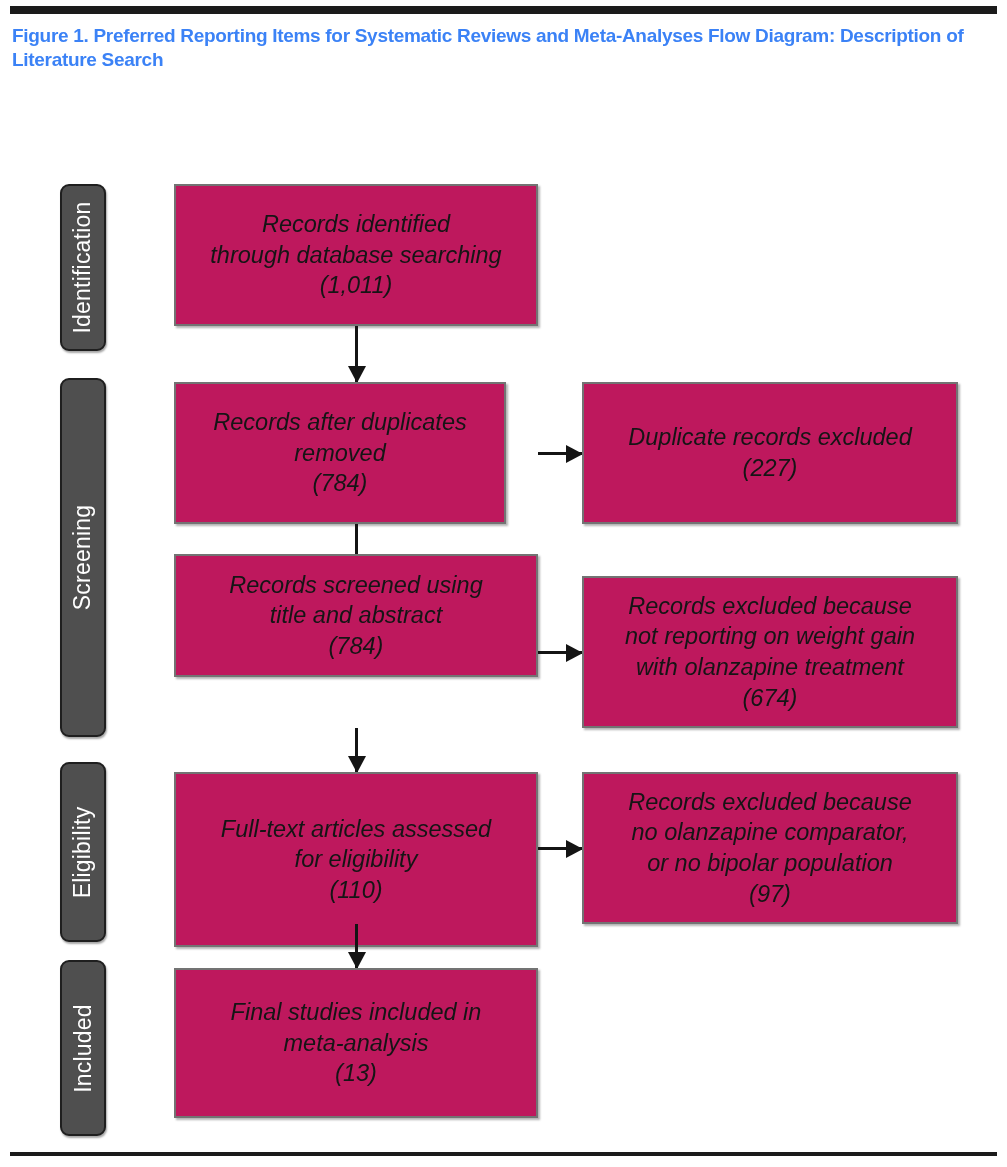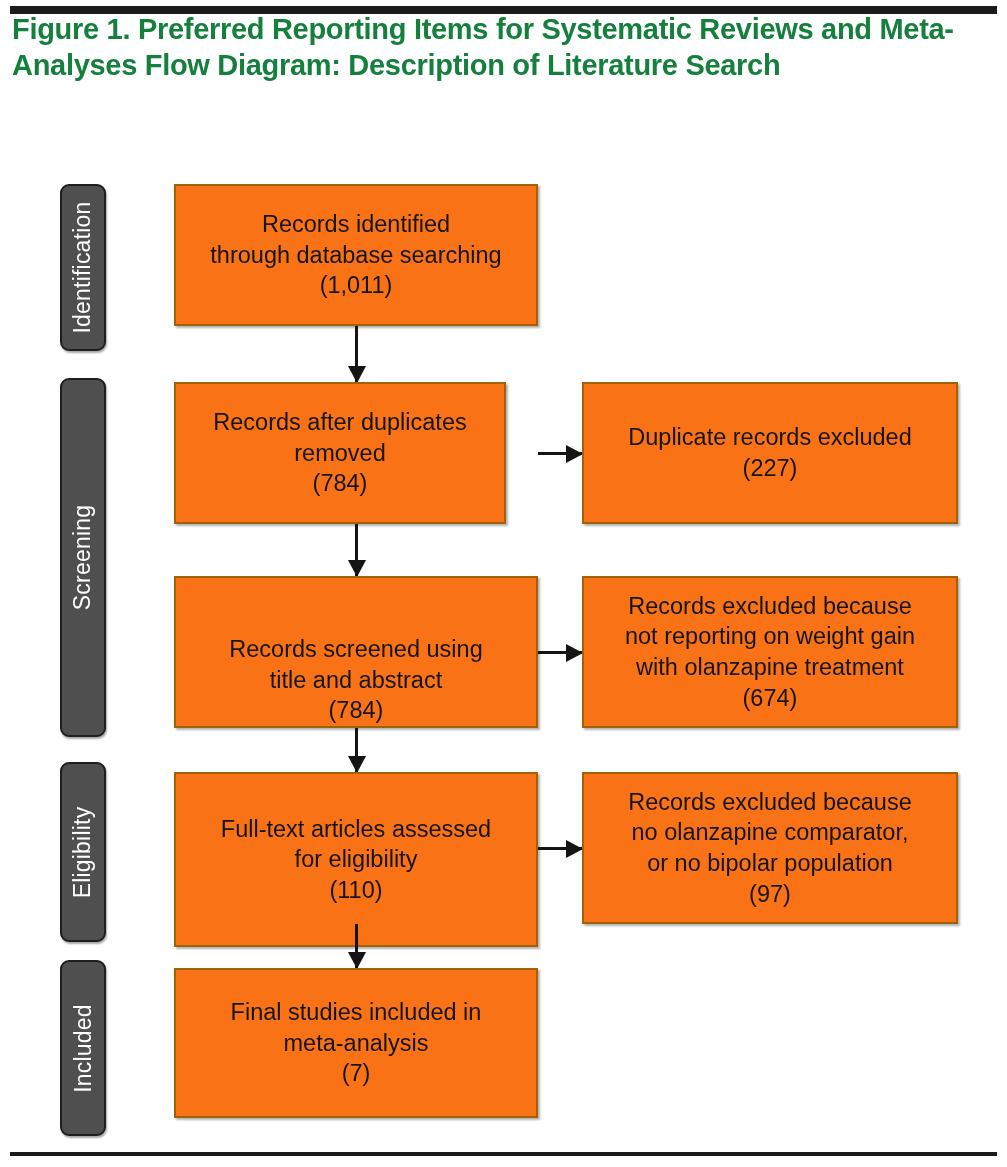--- a/index.html
+++ b/index.html
@@ -34,27 +34,27 @@
     top: 1152px;
     width: 987px;
     height: 4px;
     background: #1b1b1b;
   }
 
   
   .fig-title {
     position: absolute;
     left: 12px;
-    top: 12px;
+    top: 24px;
     width: 960px;
-    font-size: 29px;
+    font-size: 19px;
     font-weight: bold;
     line-height: 1.24;
     letter-spacing: -0.3px;
-    color: #15803d;
+    color: #3b82f6;
   }
 
   
   .stage-tab {
     position: absolute;
     left: 60px;
     width: 42px;
     background: #4f4f4f;
     border: 2px solid #1f1f1f;
     border-radius: 9px;
@@ -69,27 +69,28 @@
     font-size: 23px;
     line-height: 1;
     white-space: nowrap;
     transform: rotate(-90deg);
     letter-spacing: 0.2px;
   }
 
   
   .flow-box {
     position: absolute;
-    background: #f97316;
-    border: 2px solid #a16207;
+    background: #be185d;
+    border: 2px solid #737373;
     box-shadow: 2px 2px 2px rgba(0,0,0,0.30);
     display: flex;
     align-items: center;
     justify-content: center;
     box-sizing: border-box;
+    font-style: italic;
   }
   .flow-box .box-text {
     text-align: center;
     font-size: 23.5px;
     line-height: 1.30;
     color: #151515;
     padding: 0 8px;
     white-space: pre-line;
   }
 
@@ -174,21 +175,21 @@
 
   <div class="flow-box" style="left:582px; top:382px; width:376px; height:142px;">
     <span class="box-text">Duplicate records excluded
 (227)</span>
   </div>
 
   <div class="conn-v" style="left:355px; top:524px; height:52px;">
     <span class="arrow-head"></span>
   </div>
 
-  <div class="flow-box" style="left:174px; top:576px; width:364px; height:152px;align-items:flex-end;">
+  <div class="flow-box" style="left:174px; top:554px; width:364px; height:123px;">
     <span class="box-text">Records screened using
 title and abstract
 (784)</span>
   </div>
 
   <div class="conn-h" style="left:538px; top:651px; width:44px;">
     <span class="arrow-head"></span>
   </div>
 
   <div class="flow-box" style="left:582px; top:576px; width:376px; height:152px;">
@@ -219,18 +220,18 @@
 (97)</span>
   </div>
 
   <div class="conn-v" style="left:355px; top:924px; height:44px;">
     <span class="arrow-head"></span>
   </div>
 
   <div class="flow-box" style="left:174px; top:968px; width:364px; height:150px;">
     <span class="box-text">Final studies included in
 meta-analysis
-(7)</span>
+(13)</span>
   </div>
 
   <div class="rule-bottom"></div>
 
 </div>
 
 </body></html>

